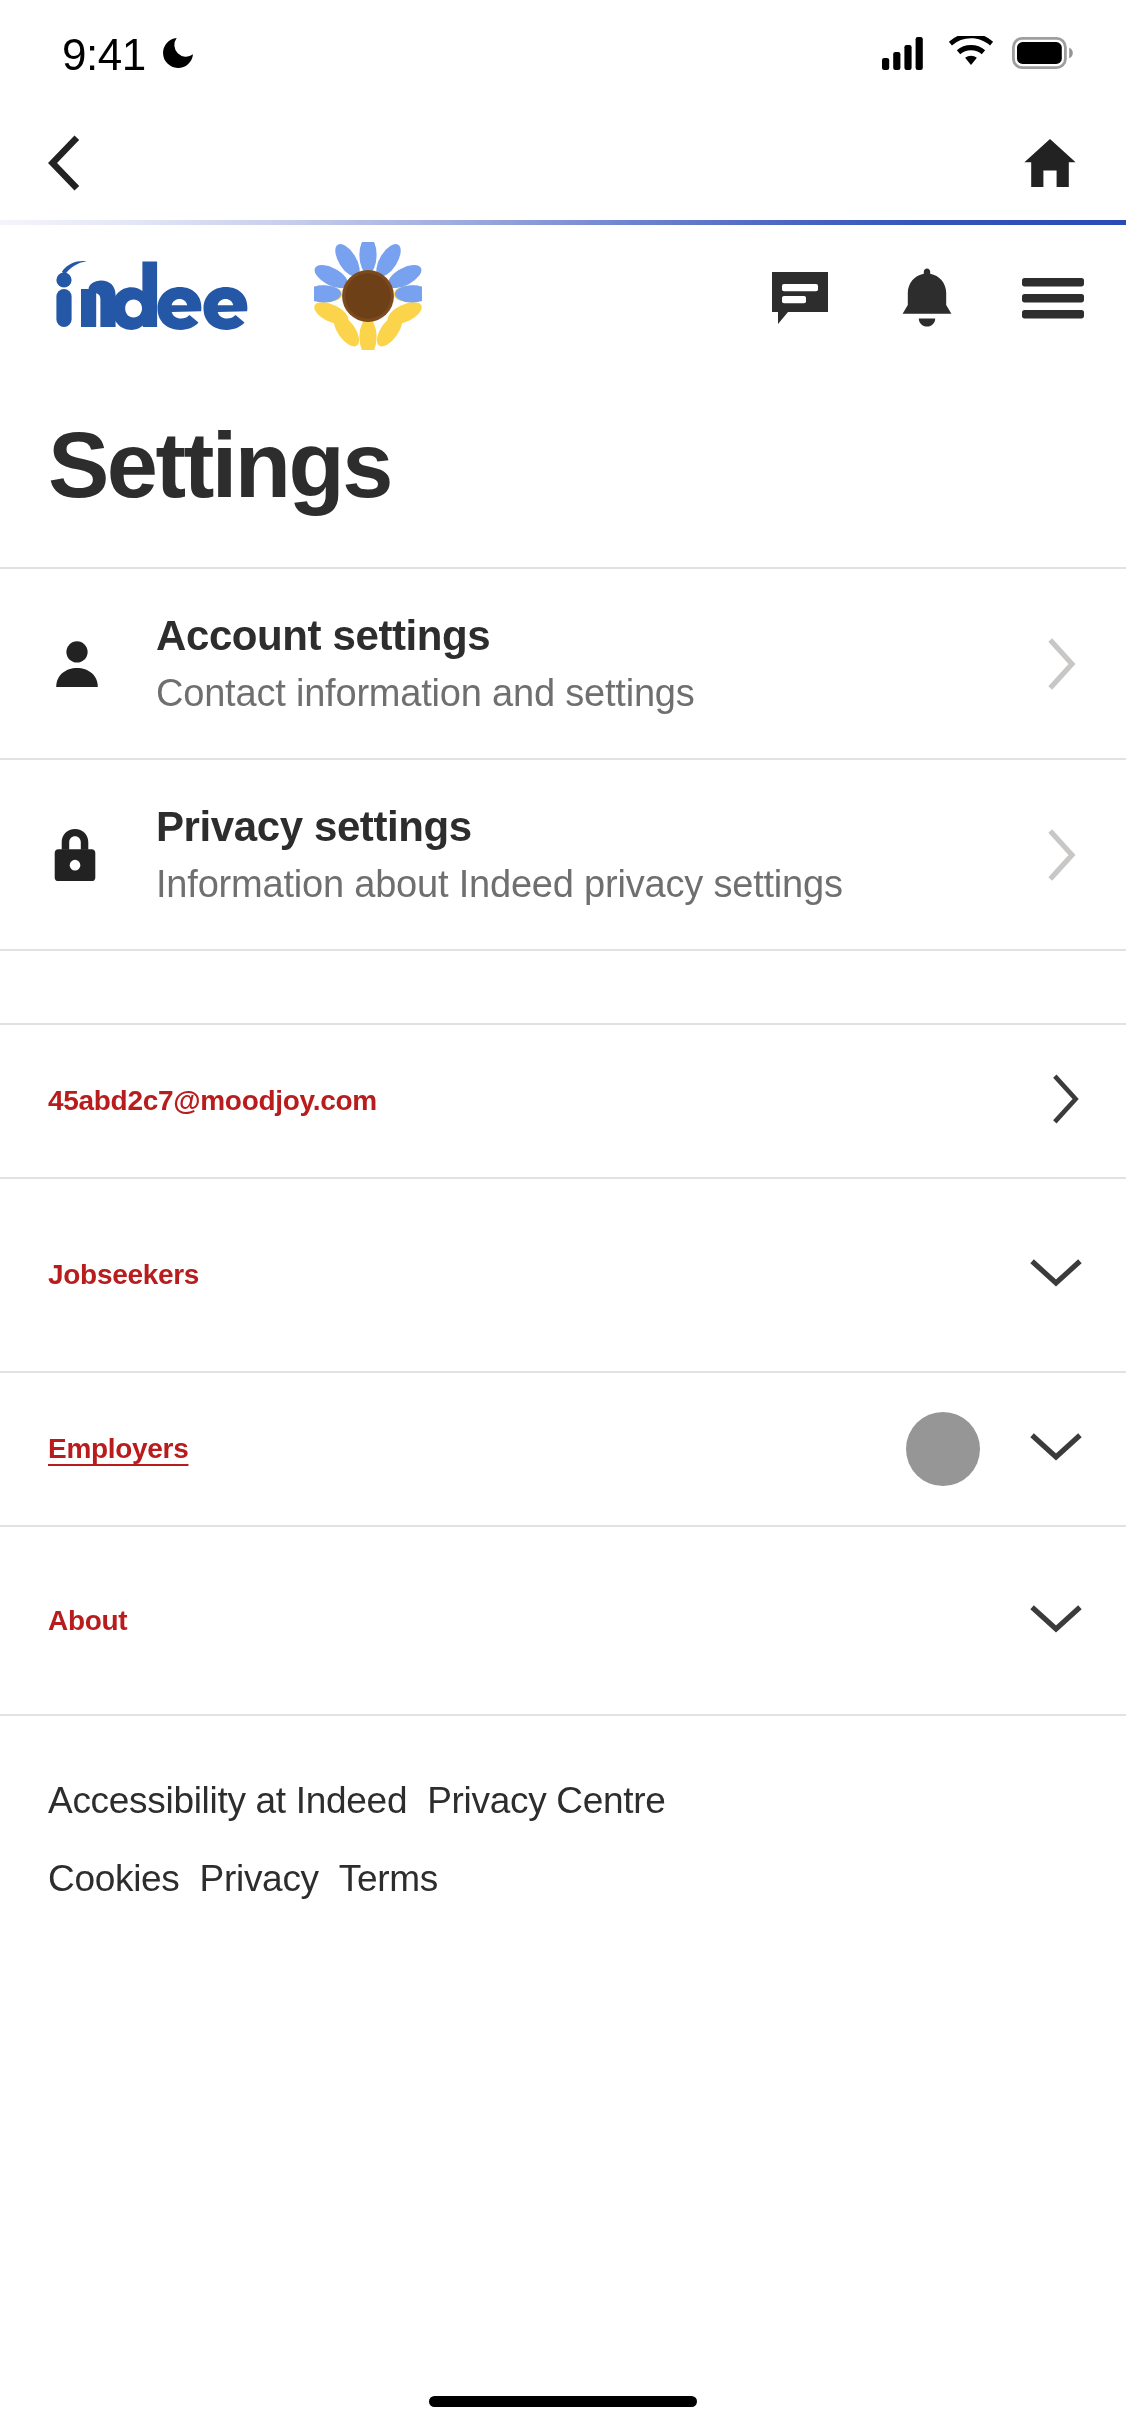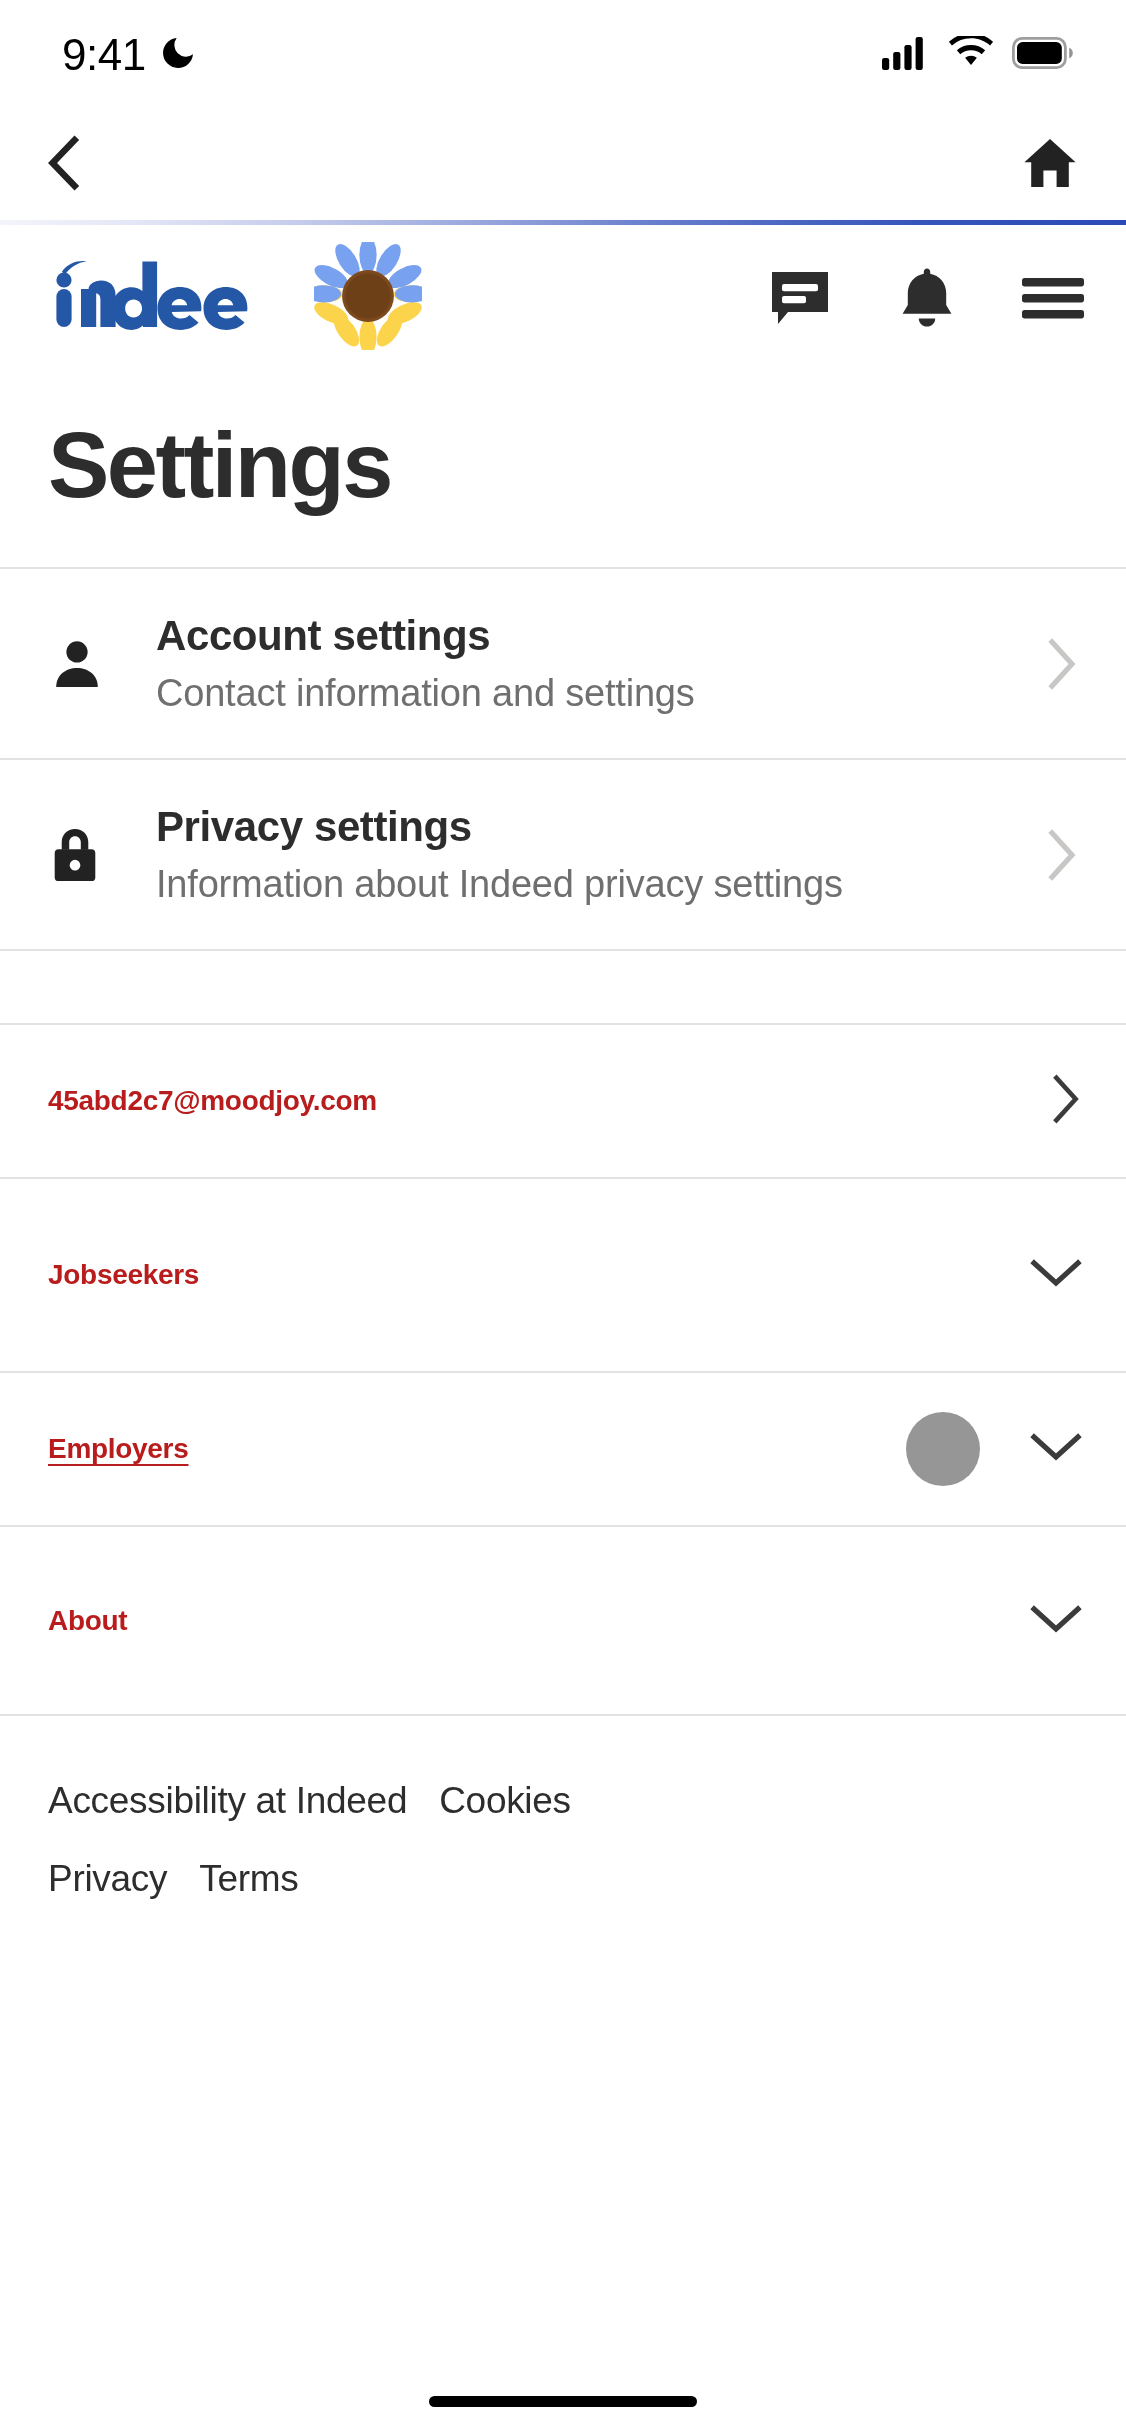--- a/index.html
+++ b/index.html
@@ -195,21 +195,21 @@
   }
   .footer-copy {
     font-size: 37px;
     color: #2d2d2d;
     letter-spacing: -0.3px;
     margin-bottom: 36px;
   }
   .footer-links {
     display: flex;
     flex-wrap: wrap;
-    gap: 20px 32px;
+    gap: 20px 20px;
     max-width: 640px;
   }
   .footer-link {
     font-size: 37px;
     color: #2d2d2d;
     letter-spacing: -0.3px;
     cursor: pointer;
     white-space: nowrap;
     line-height: 1.55;
   }
@@ -450,20 +450,21 @@
         </svg>
     </span>
   </div>
 </div>
 
 <div class="hr"></div>
 
 <div class="footer">
   <div class="footer-links">
     <span class="footer-link">Accessibility at Indeed</span>
+    <span class="footer-link">Privacy Centre</span>
     <span class="footer-link">Cookies</span>
     <span class="footer-link">Privacy</span>
     <span class="footer-link">Terms</span>
   </div>
 </div>
 
 <div class="home-indicator-area">
   <div class="home-indicator"></div>
 </div>
 

